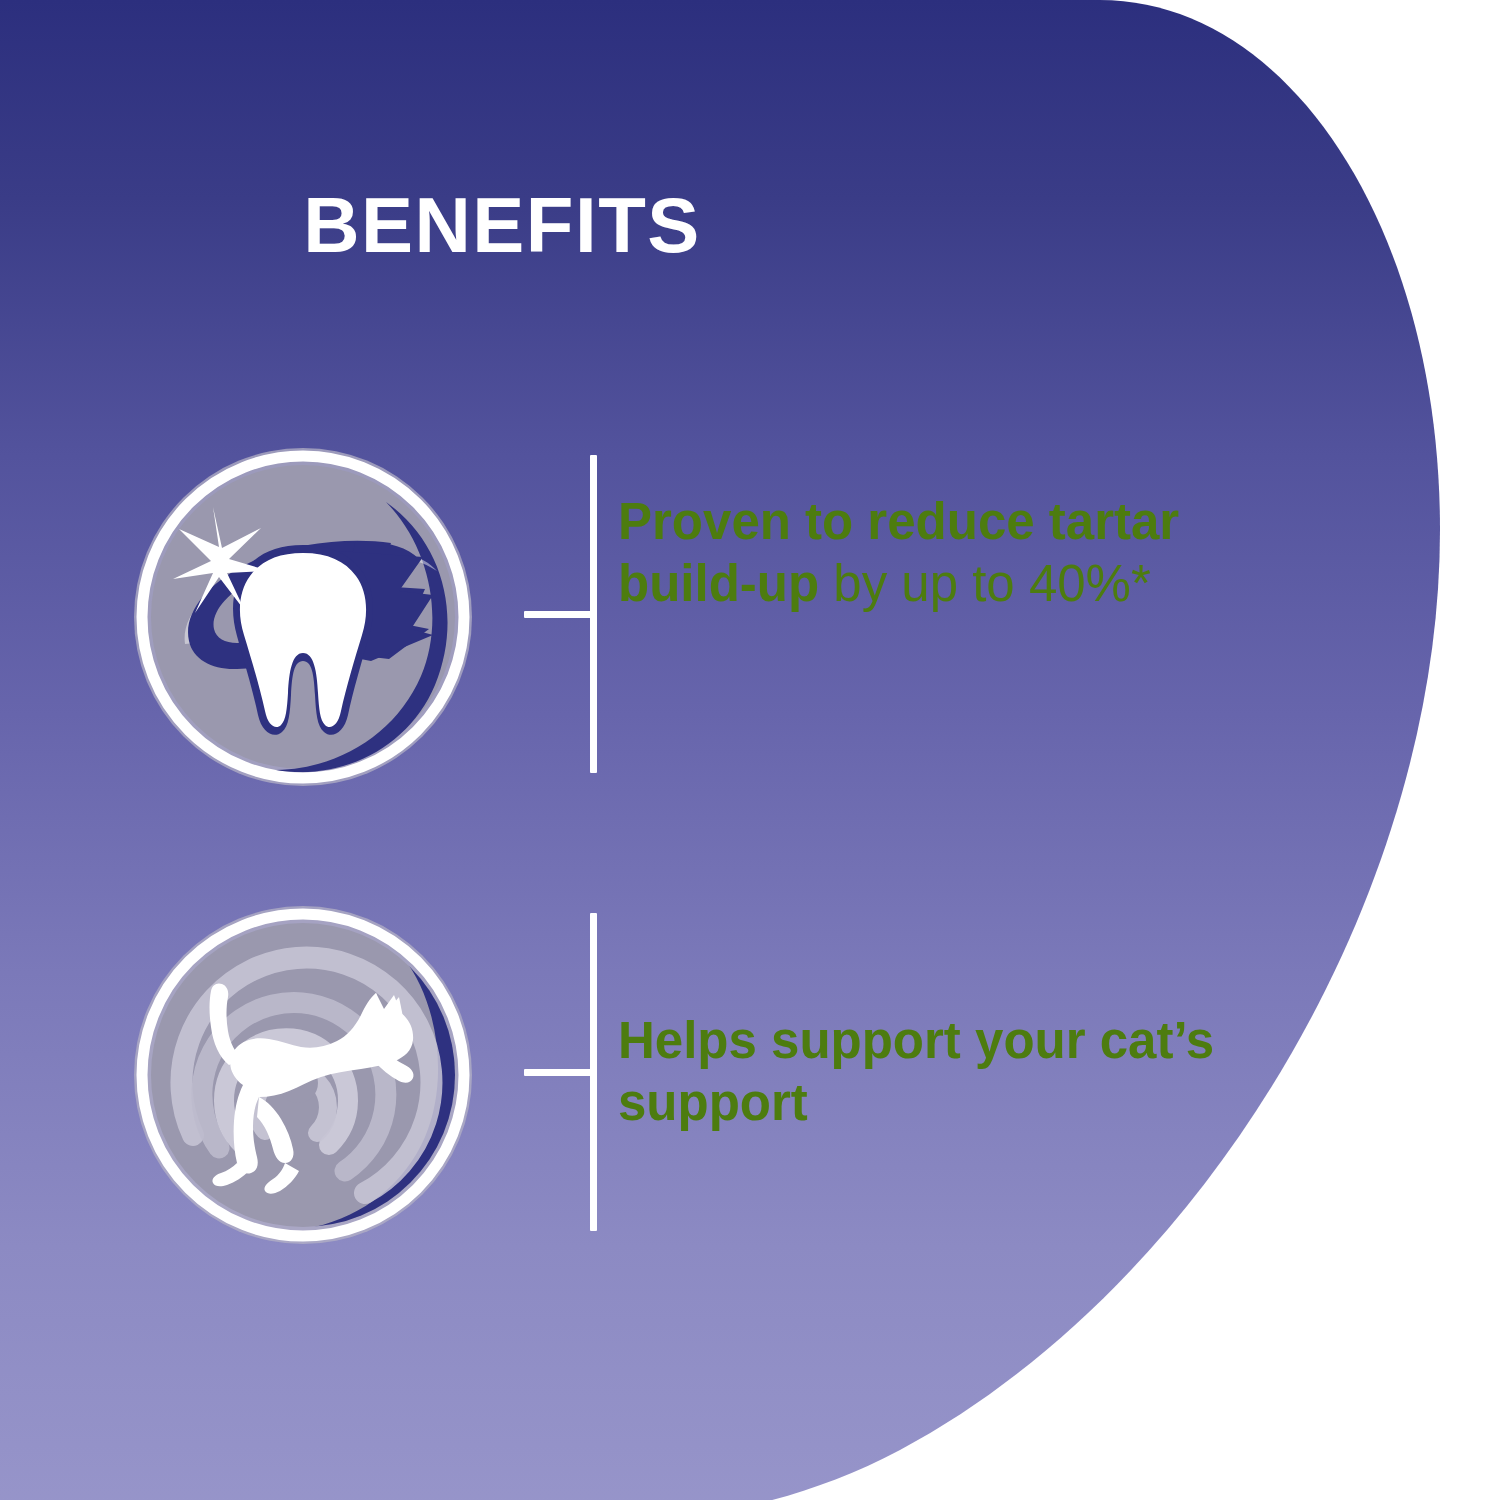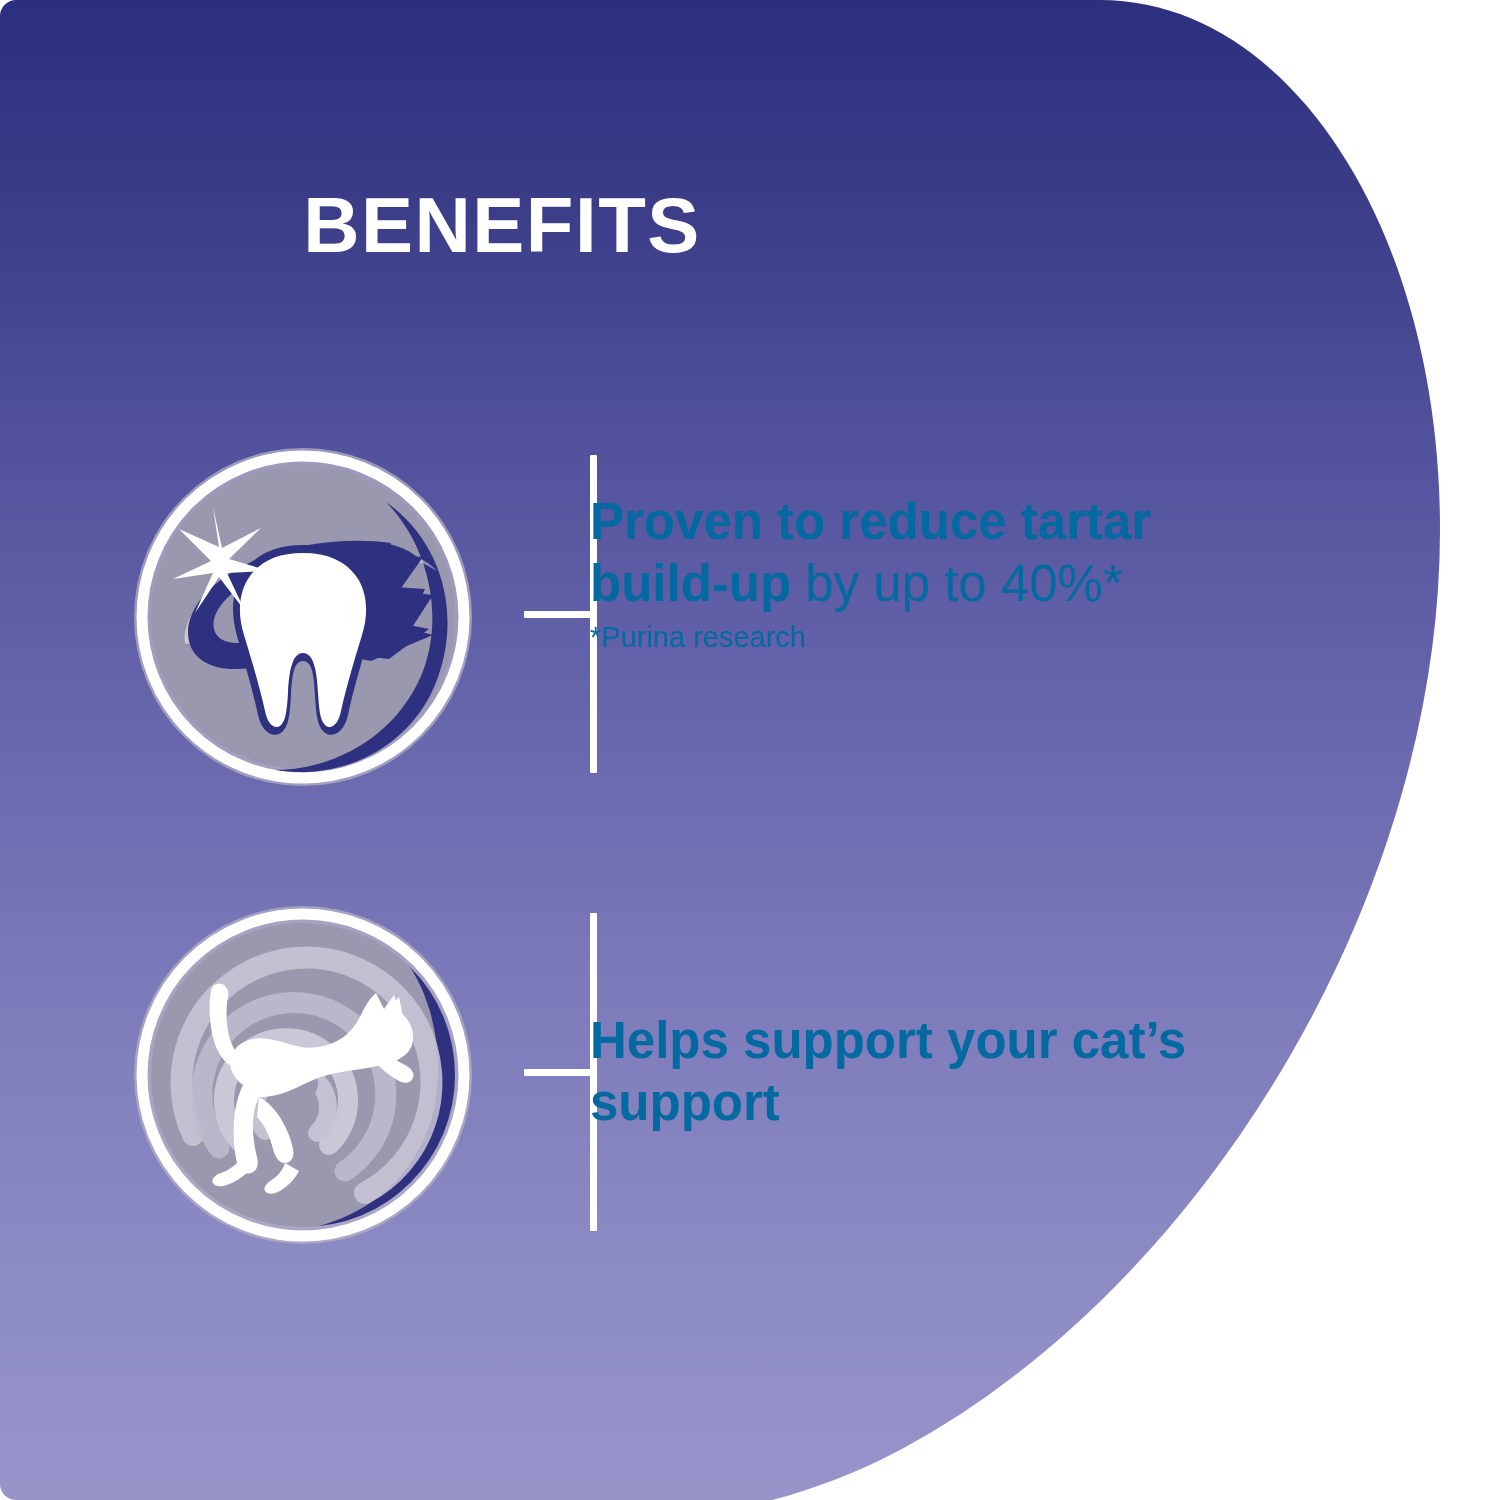--- a/index.html
+++ b/index.html
@@ -7,21 +7,20 @@
     padding: 0;
     background: #ffffff;
   }
   #stage {
     position: relative;
     width: 1500px;
     height: 1500px;
     background: #ffffff;
     overflow: hidden;
     font-family: "Liberation Sans", "DejaVu Sans", sans-serif;
-    border-radius: 16px;
   }
 
   
   #panel-clip {
     position: absolute;
     inset: 0;
   }
   #panel-svg {
     position: absolute;
     top: 0; left: 0;
@@ -93,23 +92,23 @@
     top: 156px;
     width: 68px;
     height: 7px;
     background: #ffffff;
     border-radius: 1px;
   }
 
   
   .benefit-text {
     position: absolute;
-    left: 590px;
+    left: 618px;
     width: 610px;
-    color: #0369a1;
+    color: #4d7c0f;
   }
   #benefit-text-1 { top: 44px; }
   #benefit-text-2 { top: 105px; }
 
   .benefit-headline {
     font-size: 51px;
     line-height: 62px;
     font-weight: 400;
     margin: 0;
   }
@@ -200,21 +199,20 @@
         </svg>
       </div>
 
       <div class="divider">
         <div class="vline"></div>
         <div class="tick"></div>
       </div>
 
       <div class="benefit-text" id="benefit-text-1">
         <p class="benefit-headline"><span class="b">Proven to reduce tartar build-up</span><span> by up to 40%*</span></p>
-        <p class="benefit-note">*Purina research</p>
       </div>
     </div>
 
     <div class="benefit-row" id="benefit-row-2">
 
       <div class="icon-badge">
         <svg viewBox="0 0 340 340" xmlns="http://www.w3.org/2000/svg" aria-hidden="true">
           <defs>
             <clipPath id="discClip2">
               <circle cx="170" cy="170" r="152"></circle>

